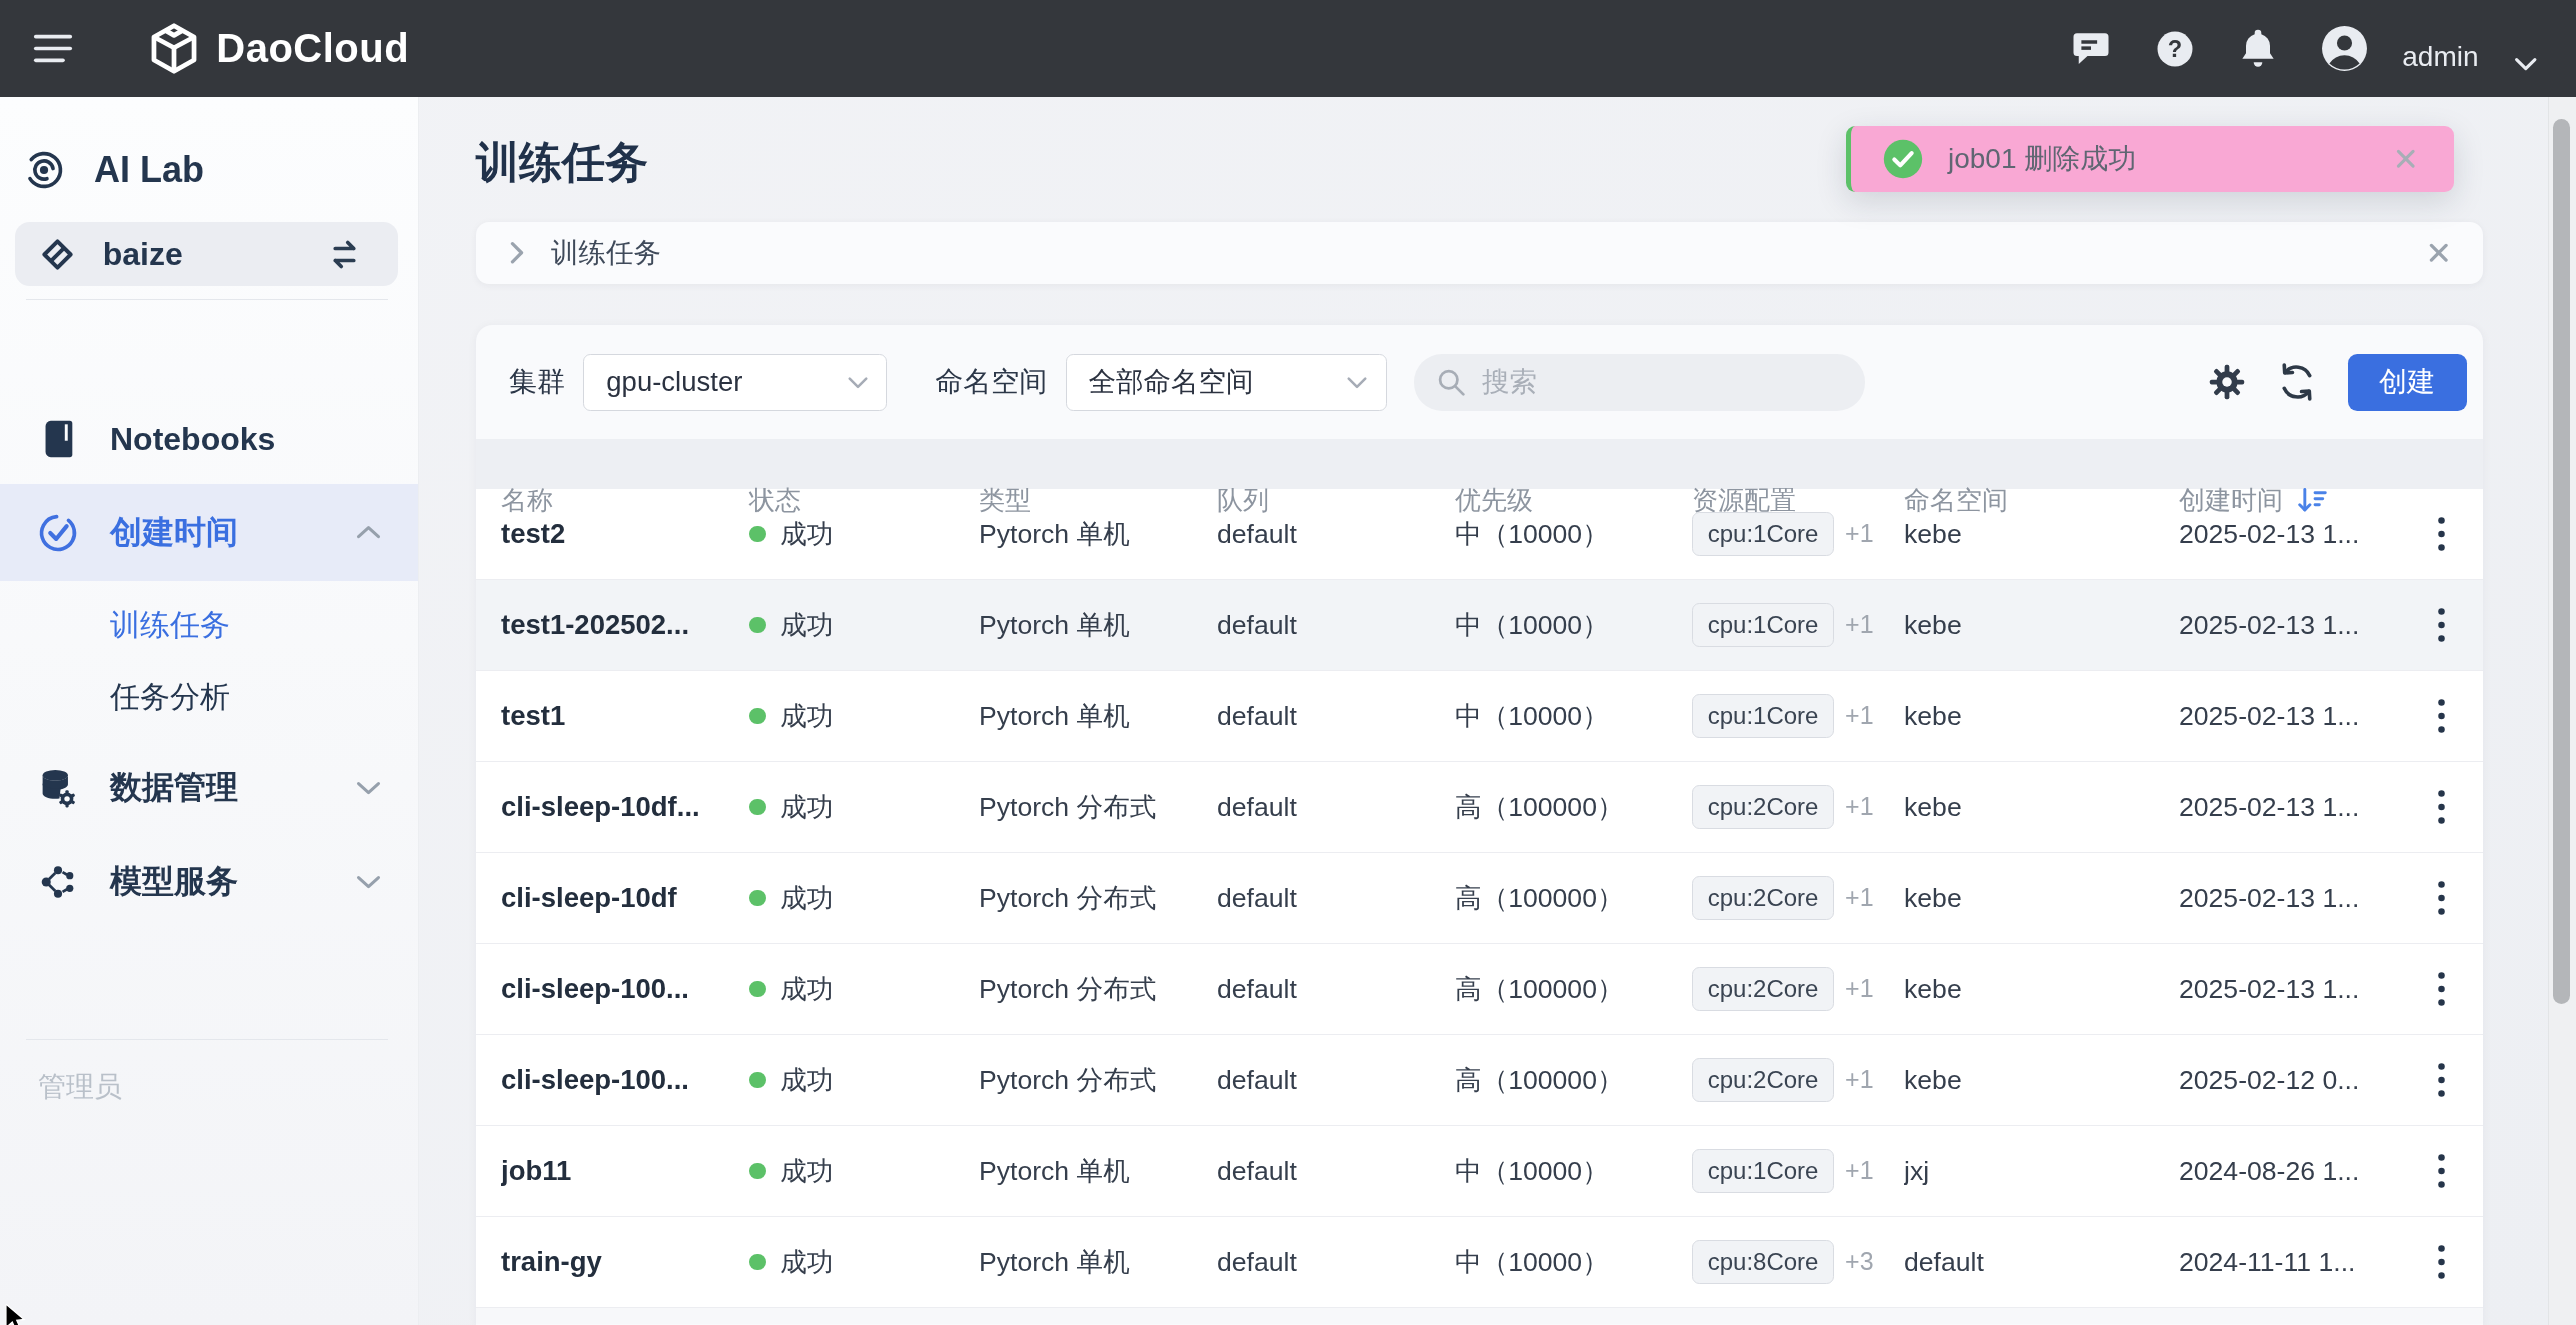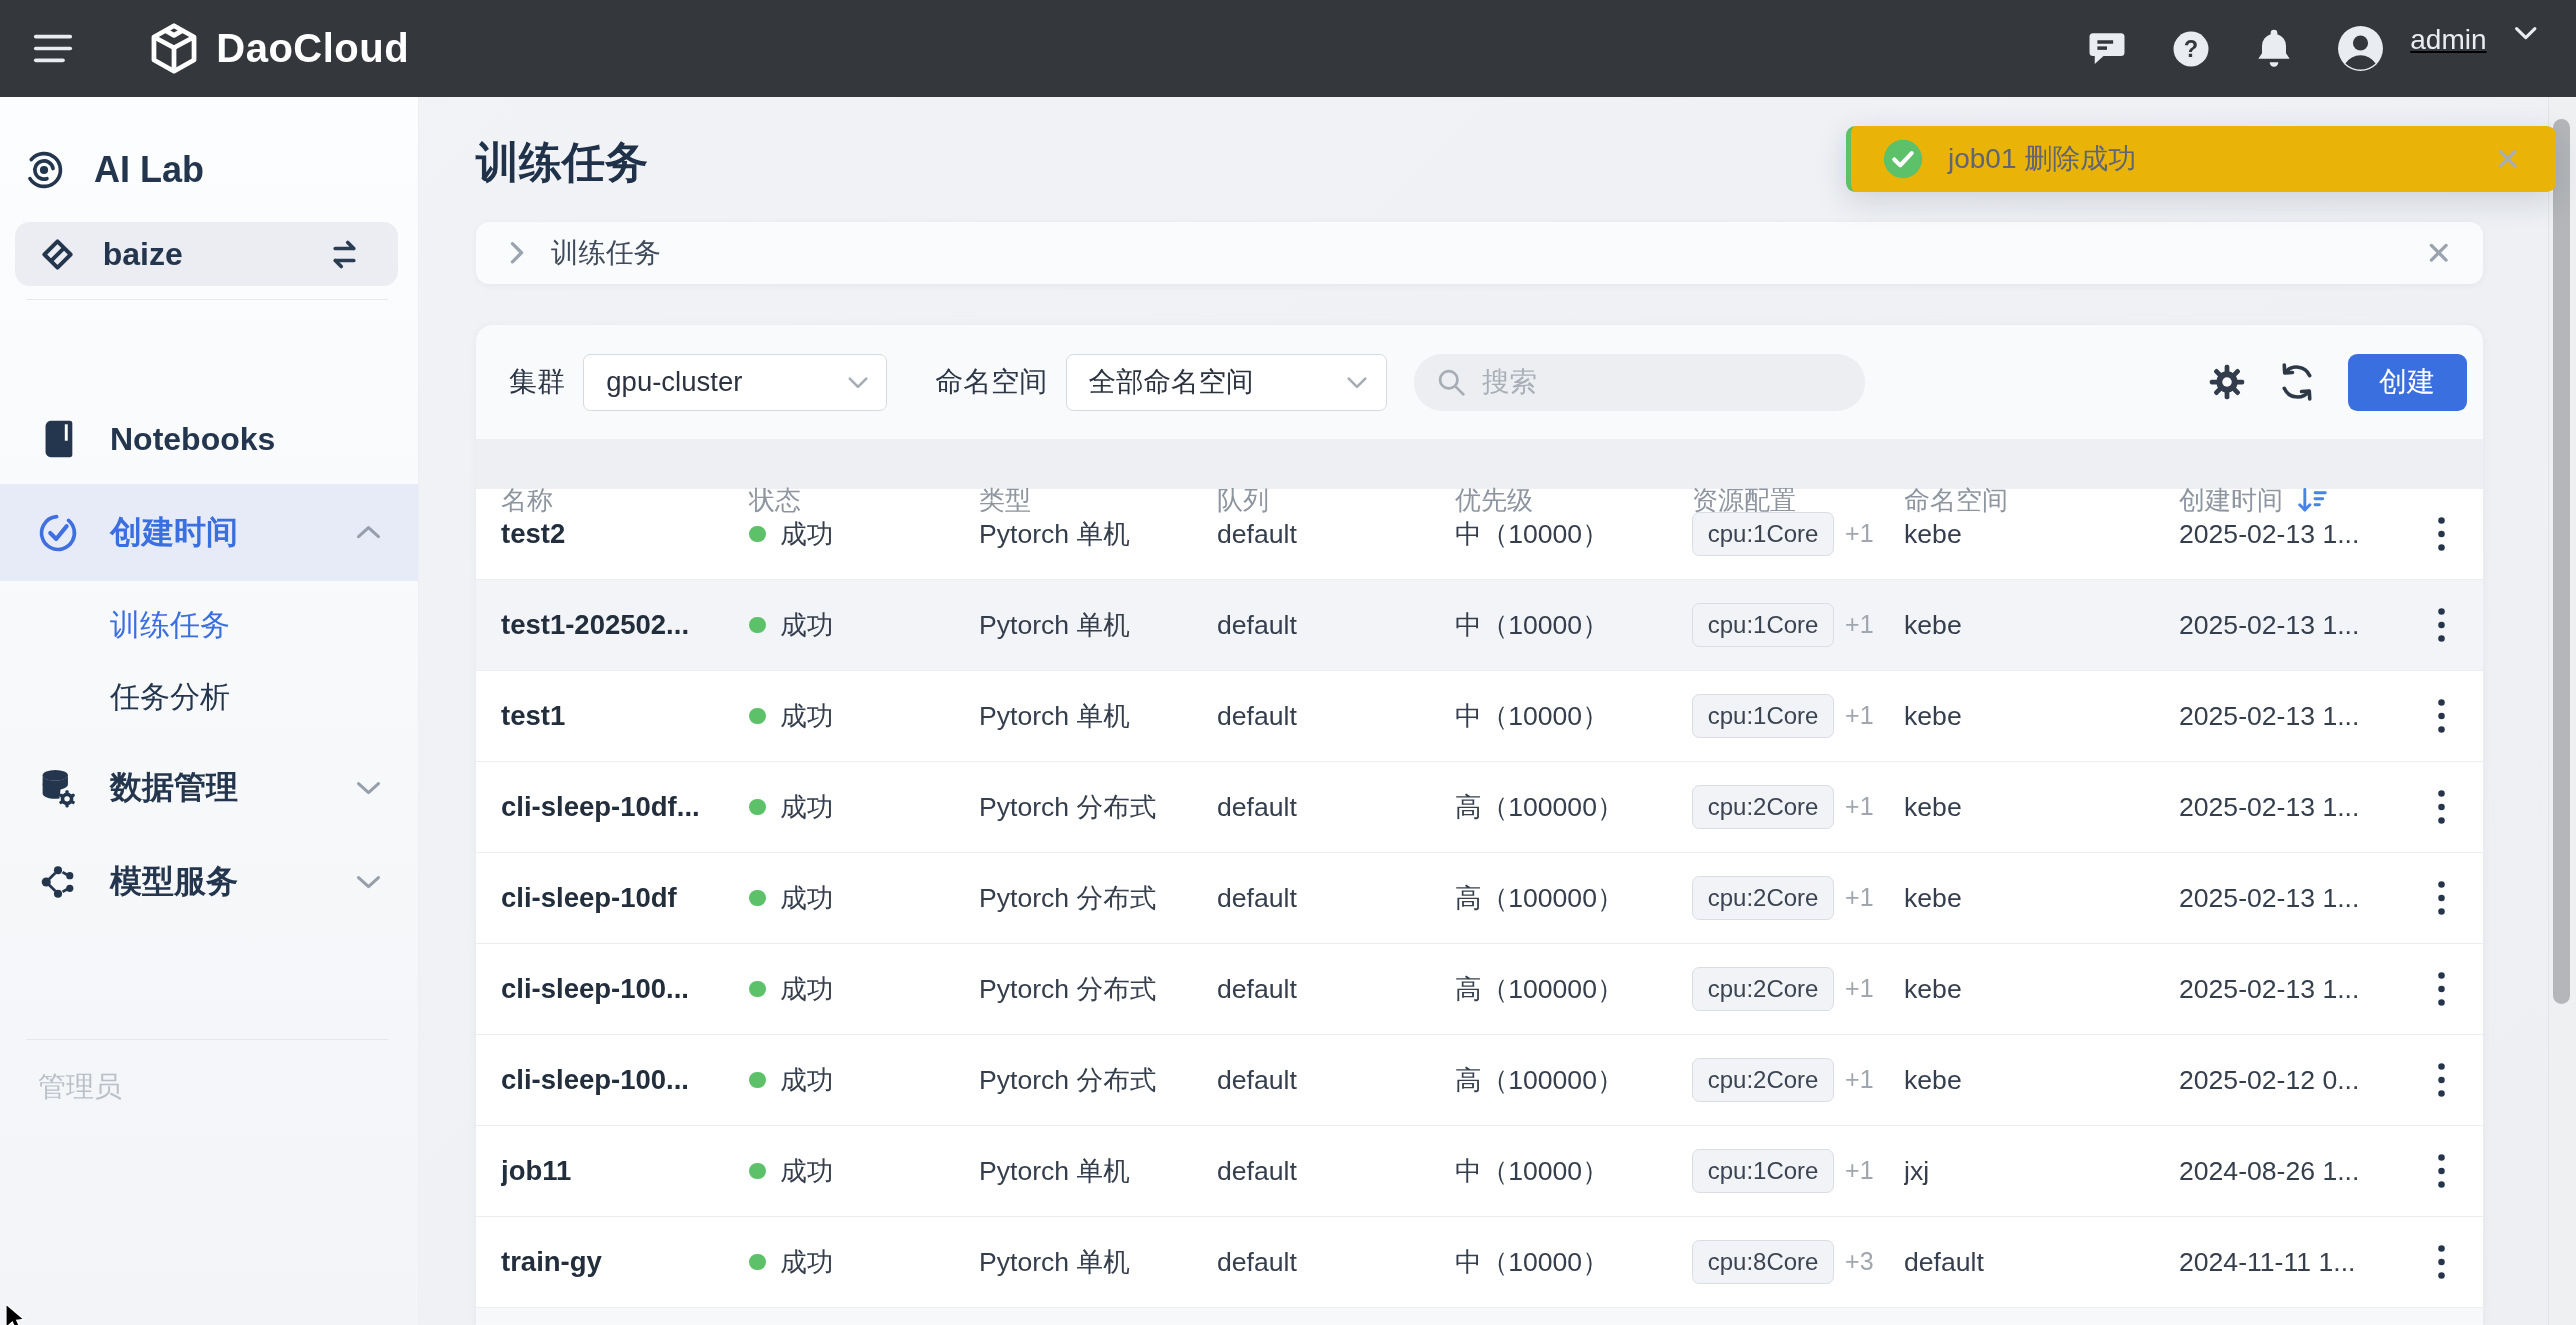--- a/index.html
+++ b/index.html
@@ -8,21 +8,21 @@
     font-family:"Liberation Sans","DejaVu Sans",sans-serif;
     background:linear-gradient(135deg,#f2f3f6 0%,#edeff3 100%);
   }
   svg{display:block;}
   
   .navbar{position:absolute;top:0;left:0;width:100%;height:97px;background:var(--navbar-bg,#34373c);display:flex;align-items:center;z-index:30;}
   .hamburger{margin-left:33px;cursor:pointer;}
   .brand{display:flex;align-items:center;margin-left:77px;gap:18.3px;}
   .brand-text{color:#ffffff;font-size:40px;font-weight:800;letter-spacing:0.5px;}
   .nav-right{margin-left:auto;display:flex;align-items:center;gap:42px;margin-right:37px;}
-  .admin-chip{display:flex;align-items:flex-start;gap:25px;text-decoration:underline;}
+  .admin-chip{display:flex;align-items:flex-end;gap:33px;}
   .admin-name{color:#e9ecf1;font-size:28px;}
   
   .sidebar{position:absolute;top:97px;left:0;width:418px;bottom:0;background:linear-gradient(180deg,#fcfdfe 0%,#f3f4f7 100%);border-right:0.9px solid #eceef1;z-index:10;}
   .side-item{position:absolute;left:0;width:418px;display:flex;align-items:center;box-sizing:border-box;}
   .side-label{font-size:32px;font-weight:700;color:#24364e;}
   .product-row{top:40px;height:66px;padding-left:23px;gap:29px;}
   .product-row .side-label{font-size:36px;}
   .workspace{top:125px;left:14.7px;width:383px;height:64px;background:#ebedf2;border-radius:14.7px;padding:0 22px;gap:24px;cursor:pointer;}
   .divider{position:absolute;left:26px;width:362px;height:0.9px;background:#e4e7ec;}
   .div1{top:202px;} .div2{top:942px;}
@@ -73,21 +73,21 @@
   .dot{width:16.5px;height:16.5px;border-radius:50%;background:var(--success-green,#5cc168);flex:none;}
   .badge{display:inline-block;padding:7.3px 14.7px;border:1.4px solid #d9dce2;background:#f1f3f6;border-radius:7.3px;font-size:24px;color:#3a4452;}
   .extra{margin-left:11px;color:#a0a6af;font-size:25px;}
   .actions{display:flex;justify-content:center;}
   .kebab{background:none;border:none;padding:5.5px 13px;cursor:pointer;}
   .partial-row{height:15.6px;background:#f7f8fa;}
   
   .vscroll{position:absolute;right:0;top:97px;bottom:0;width:27.5px;background:#eff0f2;border-left:0.9px solid #e2e4e6;z-index:20;}
   .vthumb{position:absolute;left:4.6px;width:17.4px;top:22px;height:885px;border-radius:9.2px;background:#b4b6b9;cursor:pointer;}
   
-  .toast{position:absolute;left:1846px;top:126px;width:710px;height:66px;background:#eab308;border-radius:9.2px;box-shadow:0 9.2px 31px rgba(30,40,60,.15);display:flex;align-items:center;border-left:5.5px solid var(--success-green,#5cc168);box-sizing:border-box;padding-right:35px;z-index:40;}
+  .toast{position:absolute;left:1846px;top:126px;width:608px;height:66px;background:#f9a8d4;border-radius:9.2px;box-shadow:0 9.2px 31px rgba(30,40,60,.15);display:flex;align-items:center;border-left:5.5px solid var(--success-green,#5cc168);box-sizing:border-box;padding-right:35px;z-index:40;}
   .toast-check{margin-left:31px;}
   .toast-msg{margin-left:24px;font-size:28px;color:#5f6672;}
   .toast-close{margin-left:auto;cursor:pointer;}
   .cursor{position:absolute;left:3.7px;top:1304px;z-index:50;}
 </style>
 </head>
 <body>
 
 <div class="navbar">
   <span class="hamburger">

